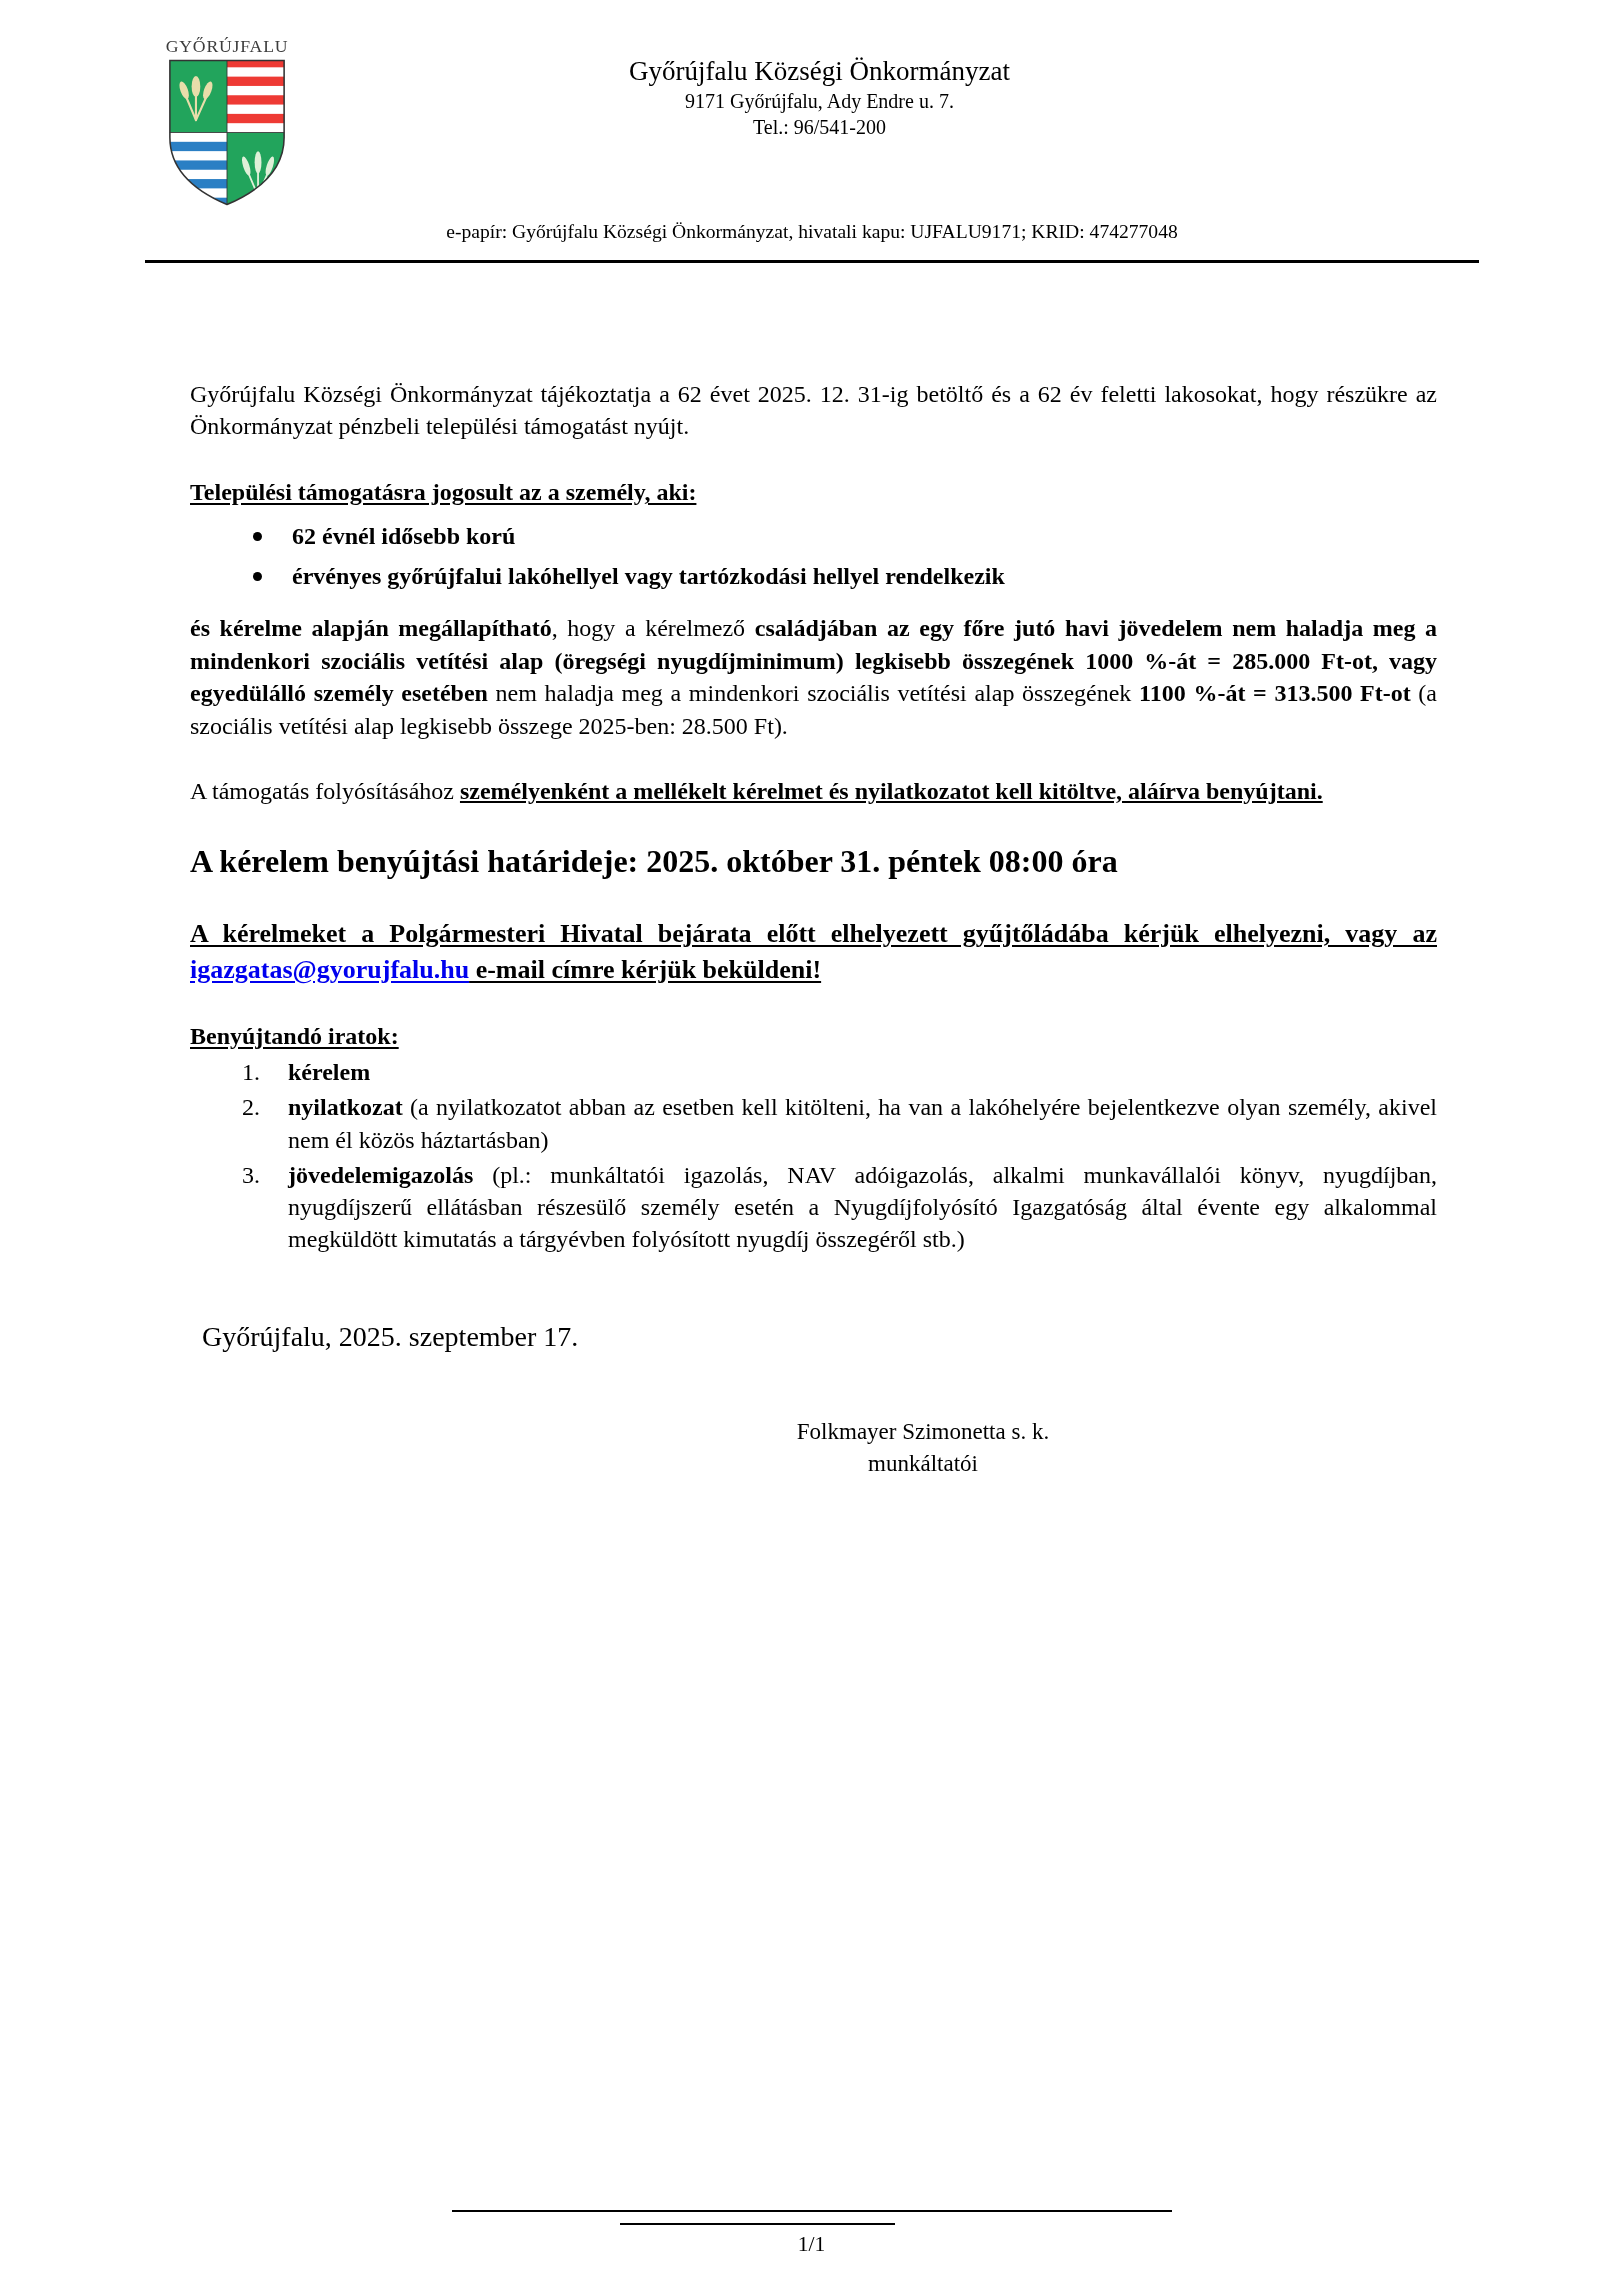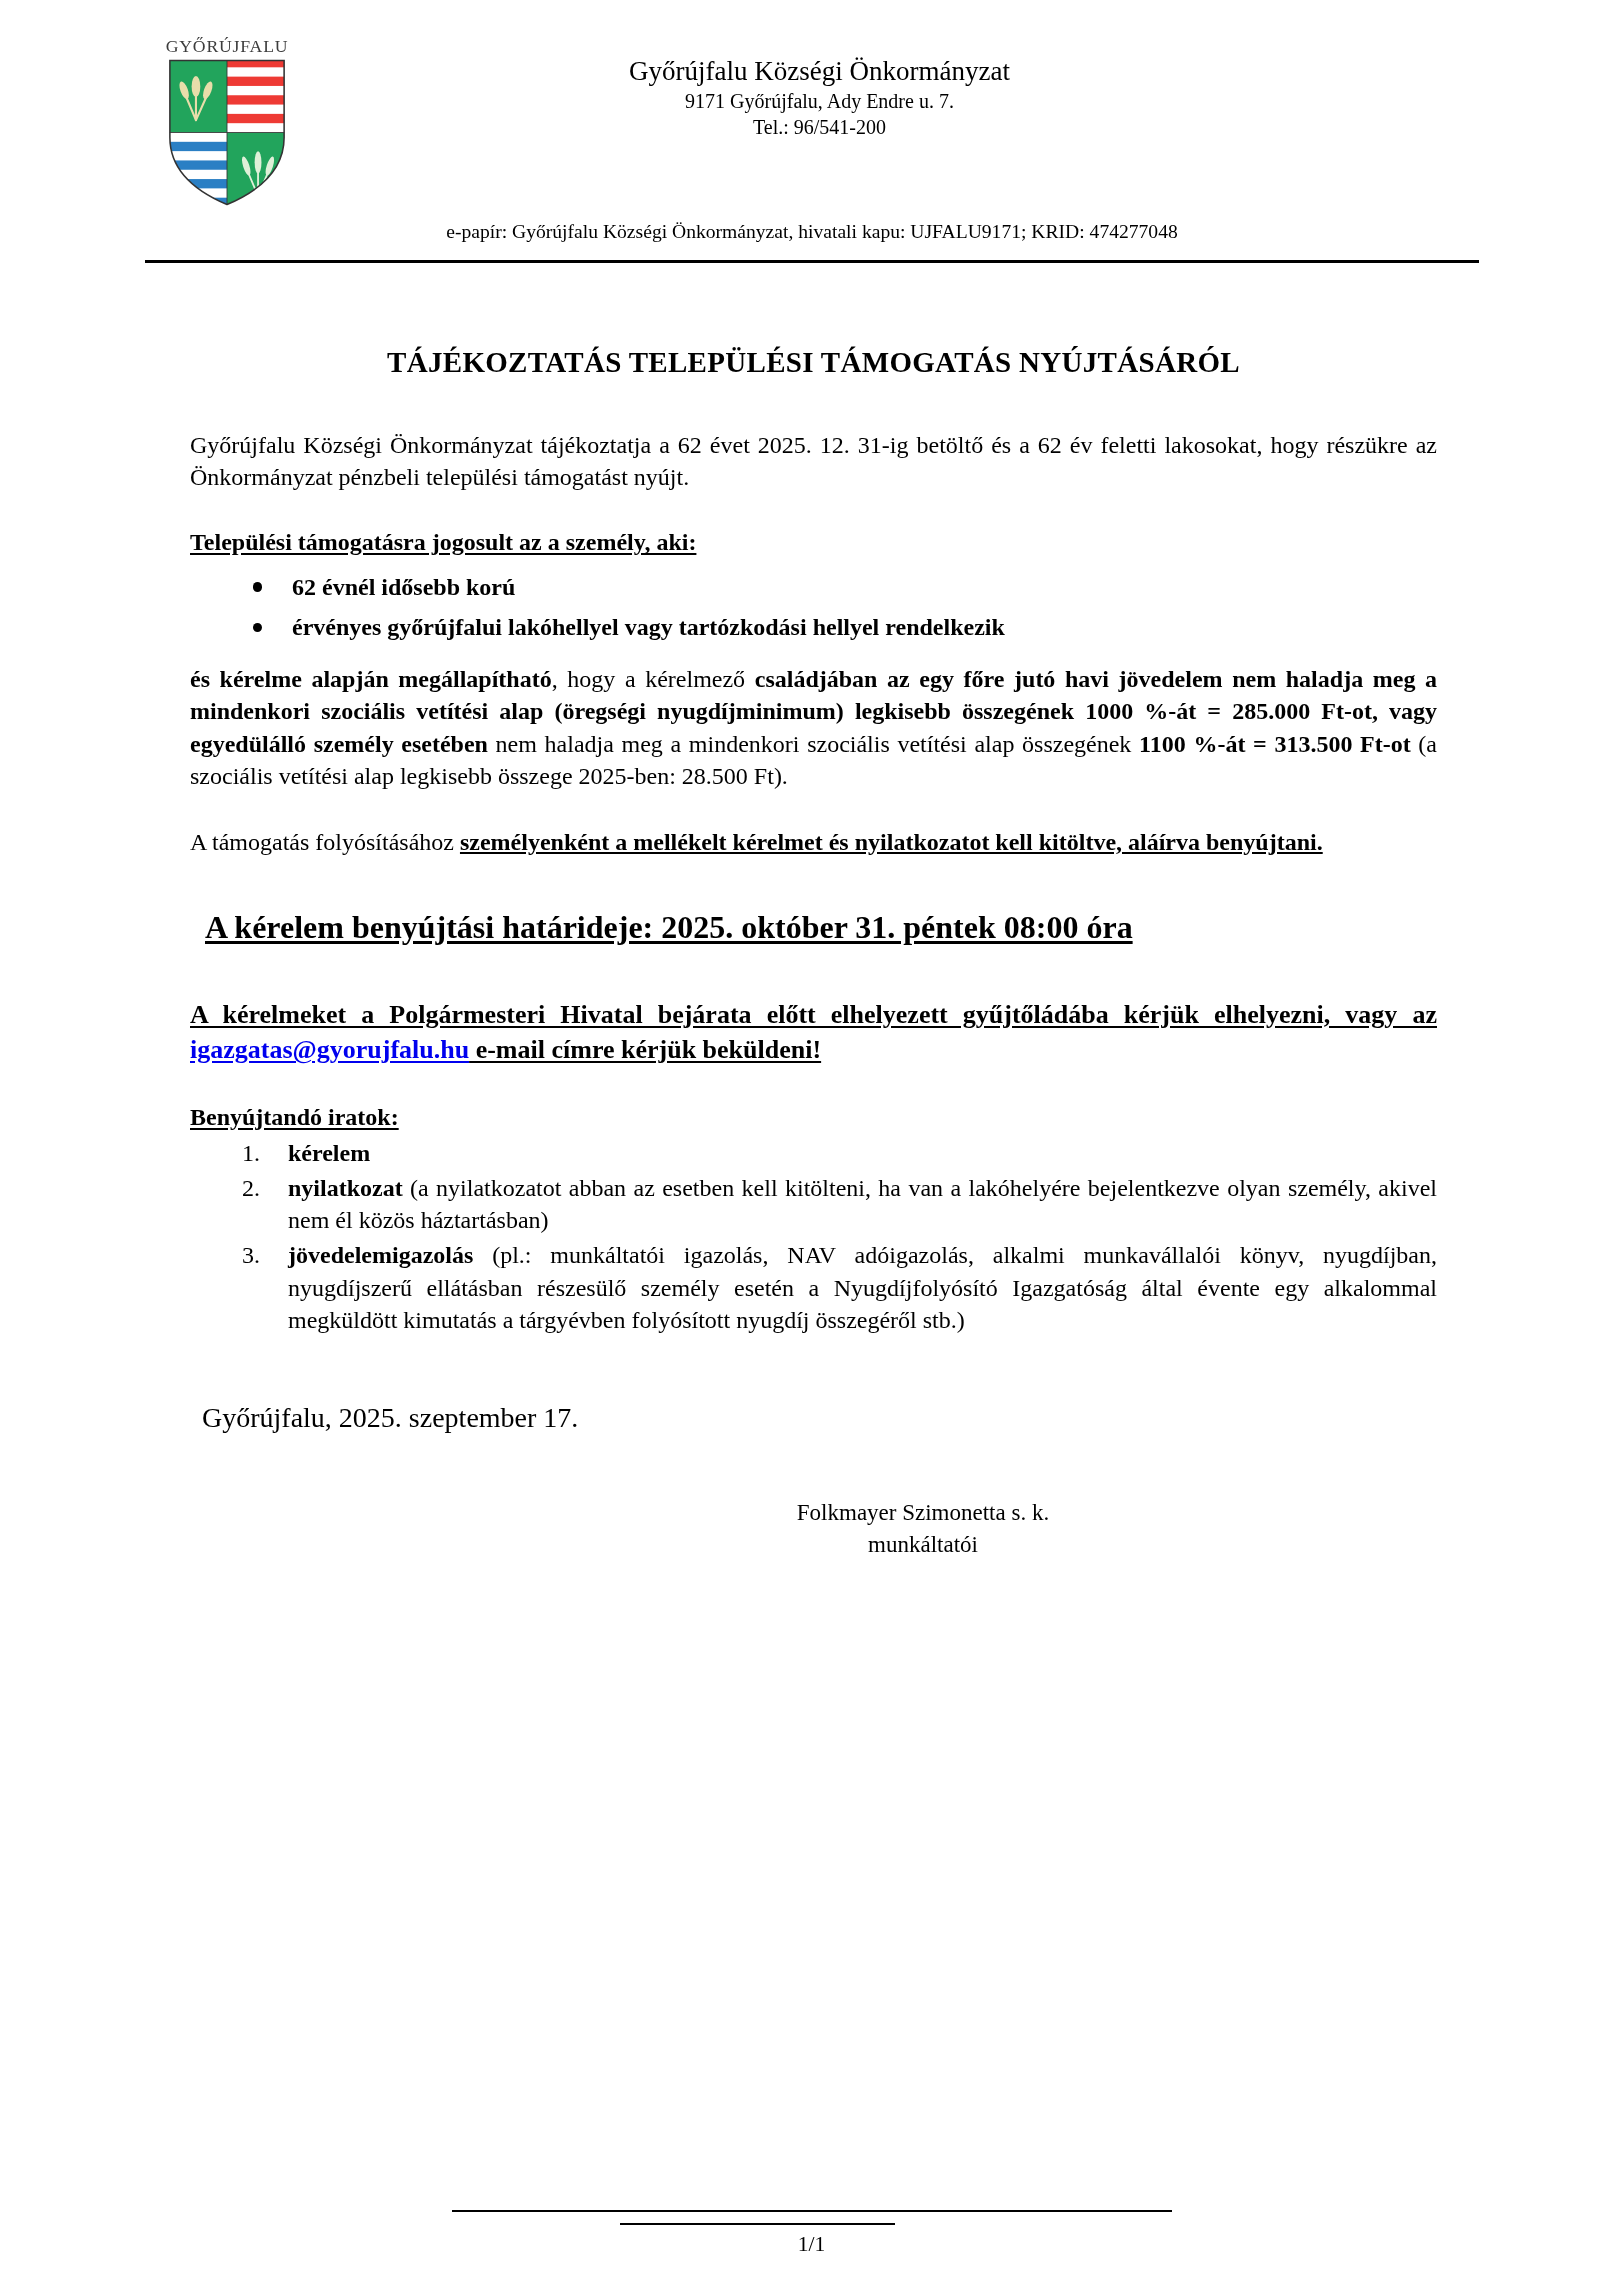--- a/index.html
+++ b/index.html
@@ -182,23 +182,22 @@
     text-align: left;
     font-size: 24px;
     font-weight: normal;
   }
 
   .deadline {
     font-size: 32px;
     font-weight: bold;
     line-height: 1.34;
     text-align: justify;
-    text-decoration: underline;
     text-underline-offset: 3.3px;
-    margin: 15px;
+    margin: 0;
   }
 
   .submit-block {
     font-size: 26px;
     font-weight: bold;
     line-height: 1.36;
     text-align: justify;
     text-decoration: underline;
     text-underline-offset: 3.3px;
     margin: 0;
@@ -324,21 +323,20 @@
       <div class="org-tel">Tel.: 96/541-200</div>
     </div>
 
     <div class="epapir">e-papír: Győrújfalu Községi Önkormányzat, hivatali kapu: UJFALU9171; KRID: 474277048</div>
   </div>
 
   <div class="header-rule"></div>
 
   <div class="content">
 
-    <h1 class="doc-title">TÁJÉKOZTATÁS TELEPÜLÉSI TÁMOGATÁS NYÚJTÁSÁRÓL</h1>
 
     <div class="gap-lg"></div>
 
     <p class="para">Győrújfalu Községi Önkormányzat tájékoztatja a 62 évet 2025. 12. 31-ig betöltő és a 62 év feletti lakosokat, hogy részükre az Önkormányzat pénzbeli települési támogatást nyújt.</p>
 
     <div class="gap-md"></div>
 
     <h3 class="sect">Települési támogatásra jogosult az a személy, aki:</h3>
 
     <ul class="bullets">

